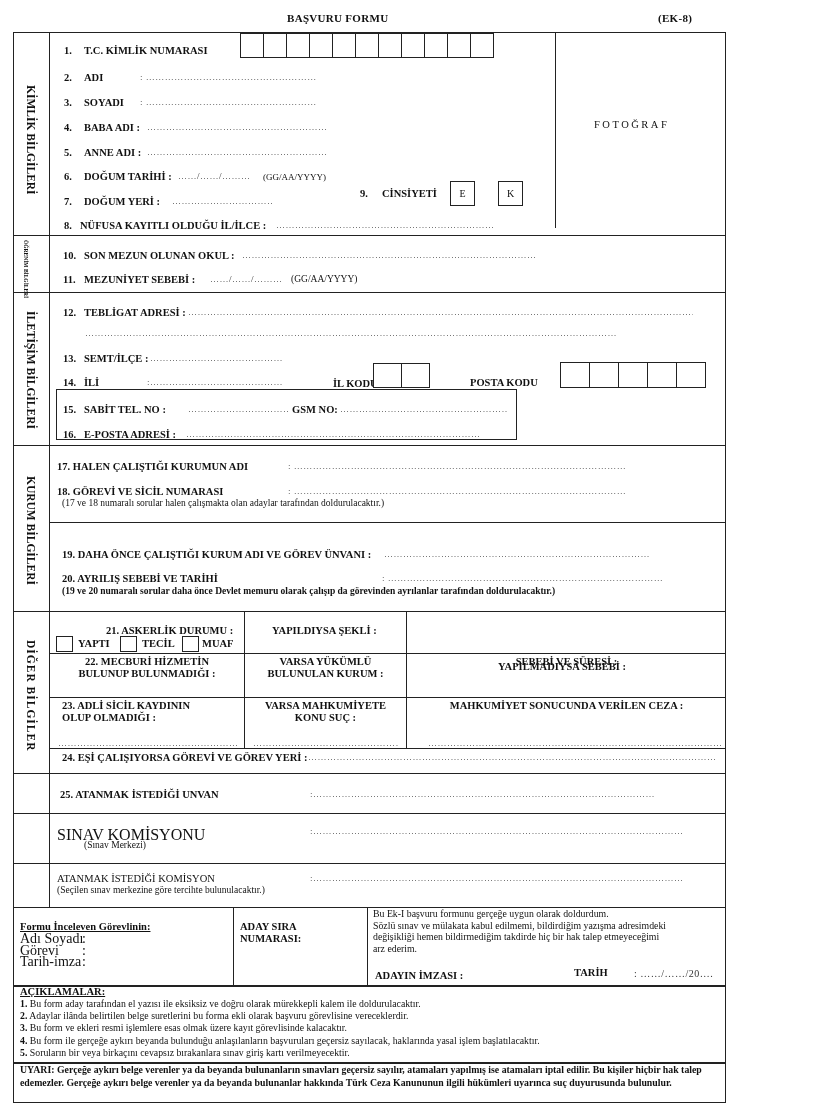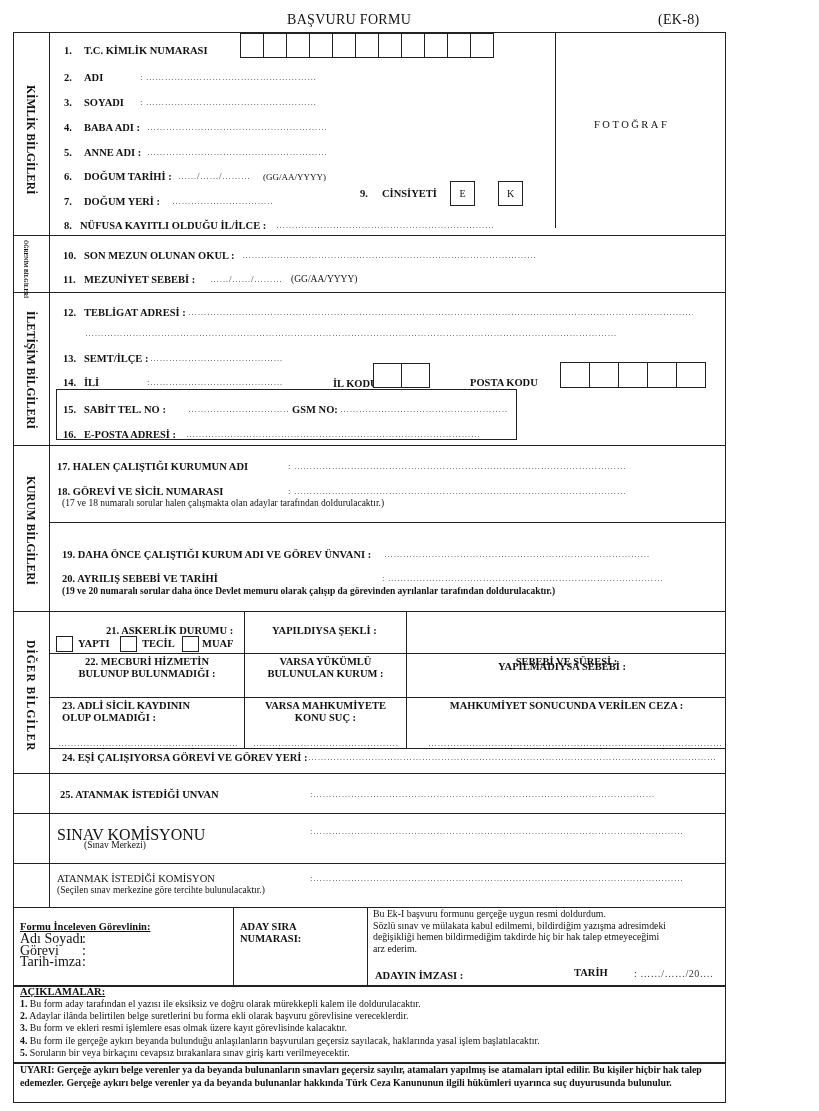--- a/index.html
+++ b/index.html
@@ -8,21 +8,21 @@
   .abs { position: absolute; }
   .lbl { font-size: 10.5px; font-weight: bold; white-space: nowrap; }
   .sm { font-size: 9.5px; white-space: nowrap; }
   .dots { font-size: 9px; color: #333; white-space: nowrap; overflow: hidden; letter-spacing: 0.5px; }
   .hl { position: absolute; height: 0; border-top: 1.5px solid #222; }
   .vl { position: absolute; width: 0; border-left: 1.5px solid #222; }
   .vtext { position: absolute; writing-mode: vertical-rl; font-weight: bold; font-size: 11.5px; white-space: nowrap; text-align: center; }
   .box { position: absolute; border: 1.3px solid #222; background: #fff; }
   .cell { position: absolute; border: 1.2px solid #222; width: 23px; height: 24px; background: #fff; }
   .center { text-align: center; }
-  .title { font-size: 14px; font-weight: normal; letter-spacing: 0.3px; }
+  .title { font-size: 11px; font-weight: bold; letter-spacing: 0.3px; }
 </style>
 </head>
 <body>
 
 <div class="abs title" style="left:287px;top:12px;">BAŞVURU FORMU</div>
 <div class="abs title" style="left:658px;top:12px;">(EK-8)</div>
 
 <div class="box" style="left:13px;top:32px;width:713px;height:878px;border-width:1.5px;"></div>
 <div class="vl" style="left:49px;top:32px;height:878px;"></div>
 
@@ -216,21 +216,21 @@
   <div><span style="display:inline-block;width:62px">Görevi</span><span>:</span></div>
   <div><span style="display:inline-block;width:62px">Tarih-imza</span><span>:</span></div>
 </div>
 
 <div class="abs lbl" style="left:240px;top:921px;line-height:12px;font-weight:bold;">
     <div>ADAY SIRA</div>
     <div>NUMARASI:</div>
   </div>
 
 <div class="abs" style="left:373px;top:908px;font-size:9.8px;line-height:11.5px;white-space:nowrap;">
-  <div>Bu Ek-I başvuru  formunu gerçeğe uygun resmi doldurdum.</div>
+  <div>Bu Ek-I başvuru  formunu gerçeğe uygun olarak doldurdum.</div>
   <div>Sözlü sınav ve mülakata kabul edilmemi, bildirdiğim yazışma  adresimdeki</div>
   <div>değişikliği hemen bildirmediğim takdirde hiç bir hak talep etmeyeceğimi</div>
   <div>arz ederim.</div>
 </div>
 <div class="abs lbl" style="left:375px;top:970px;">ADAYIN  İMZASI :</div>
 <div class="abs lbl" style="left:574px;top:967px;">TARİH</div>
 <div class="abs dots" style="left:634px;top:968px;font-size:10px;">: ……/……/20….</div>
 
 <div class="box" style="left:13px;top:986px;width:713px;height:77px;"></div>
 <div class="abs" style="left:20px;top:986px;font-size:10.5px;font-weight:bold;text-decoration:underline;">AÇIKLAMALAR:</div>

